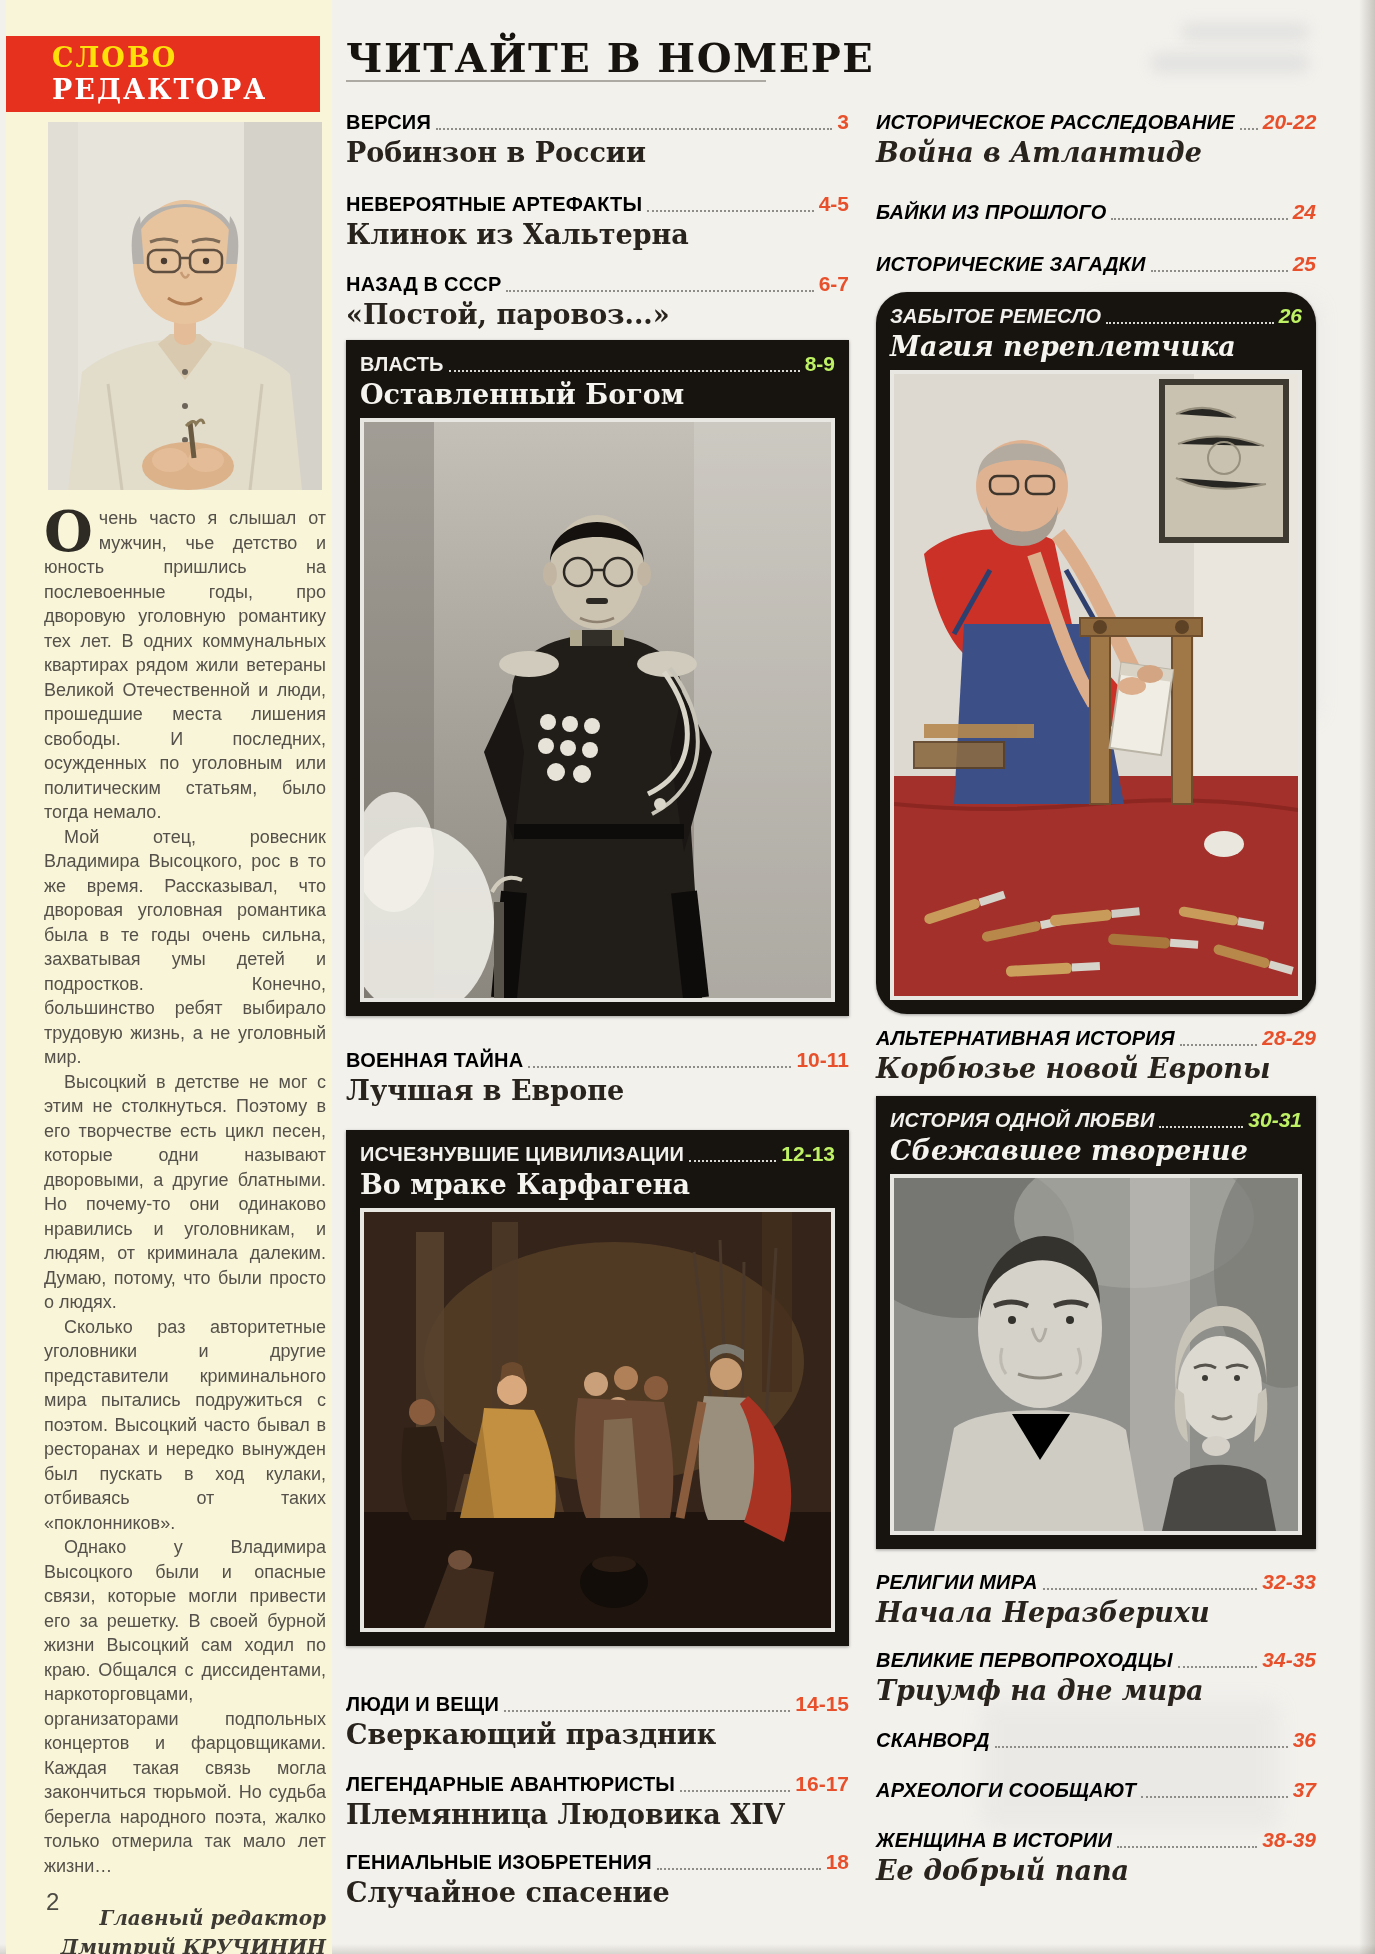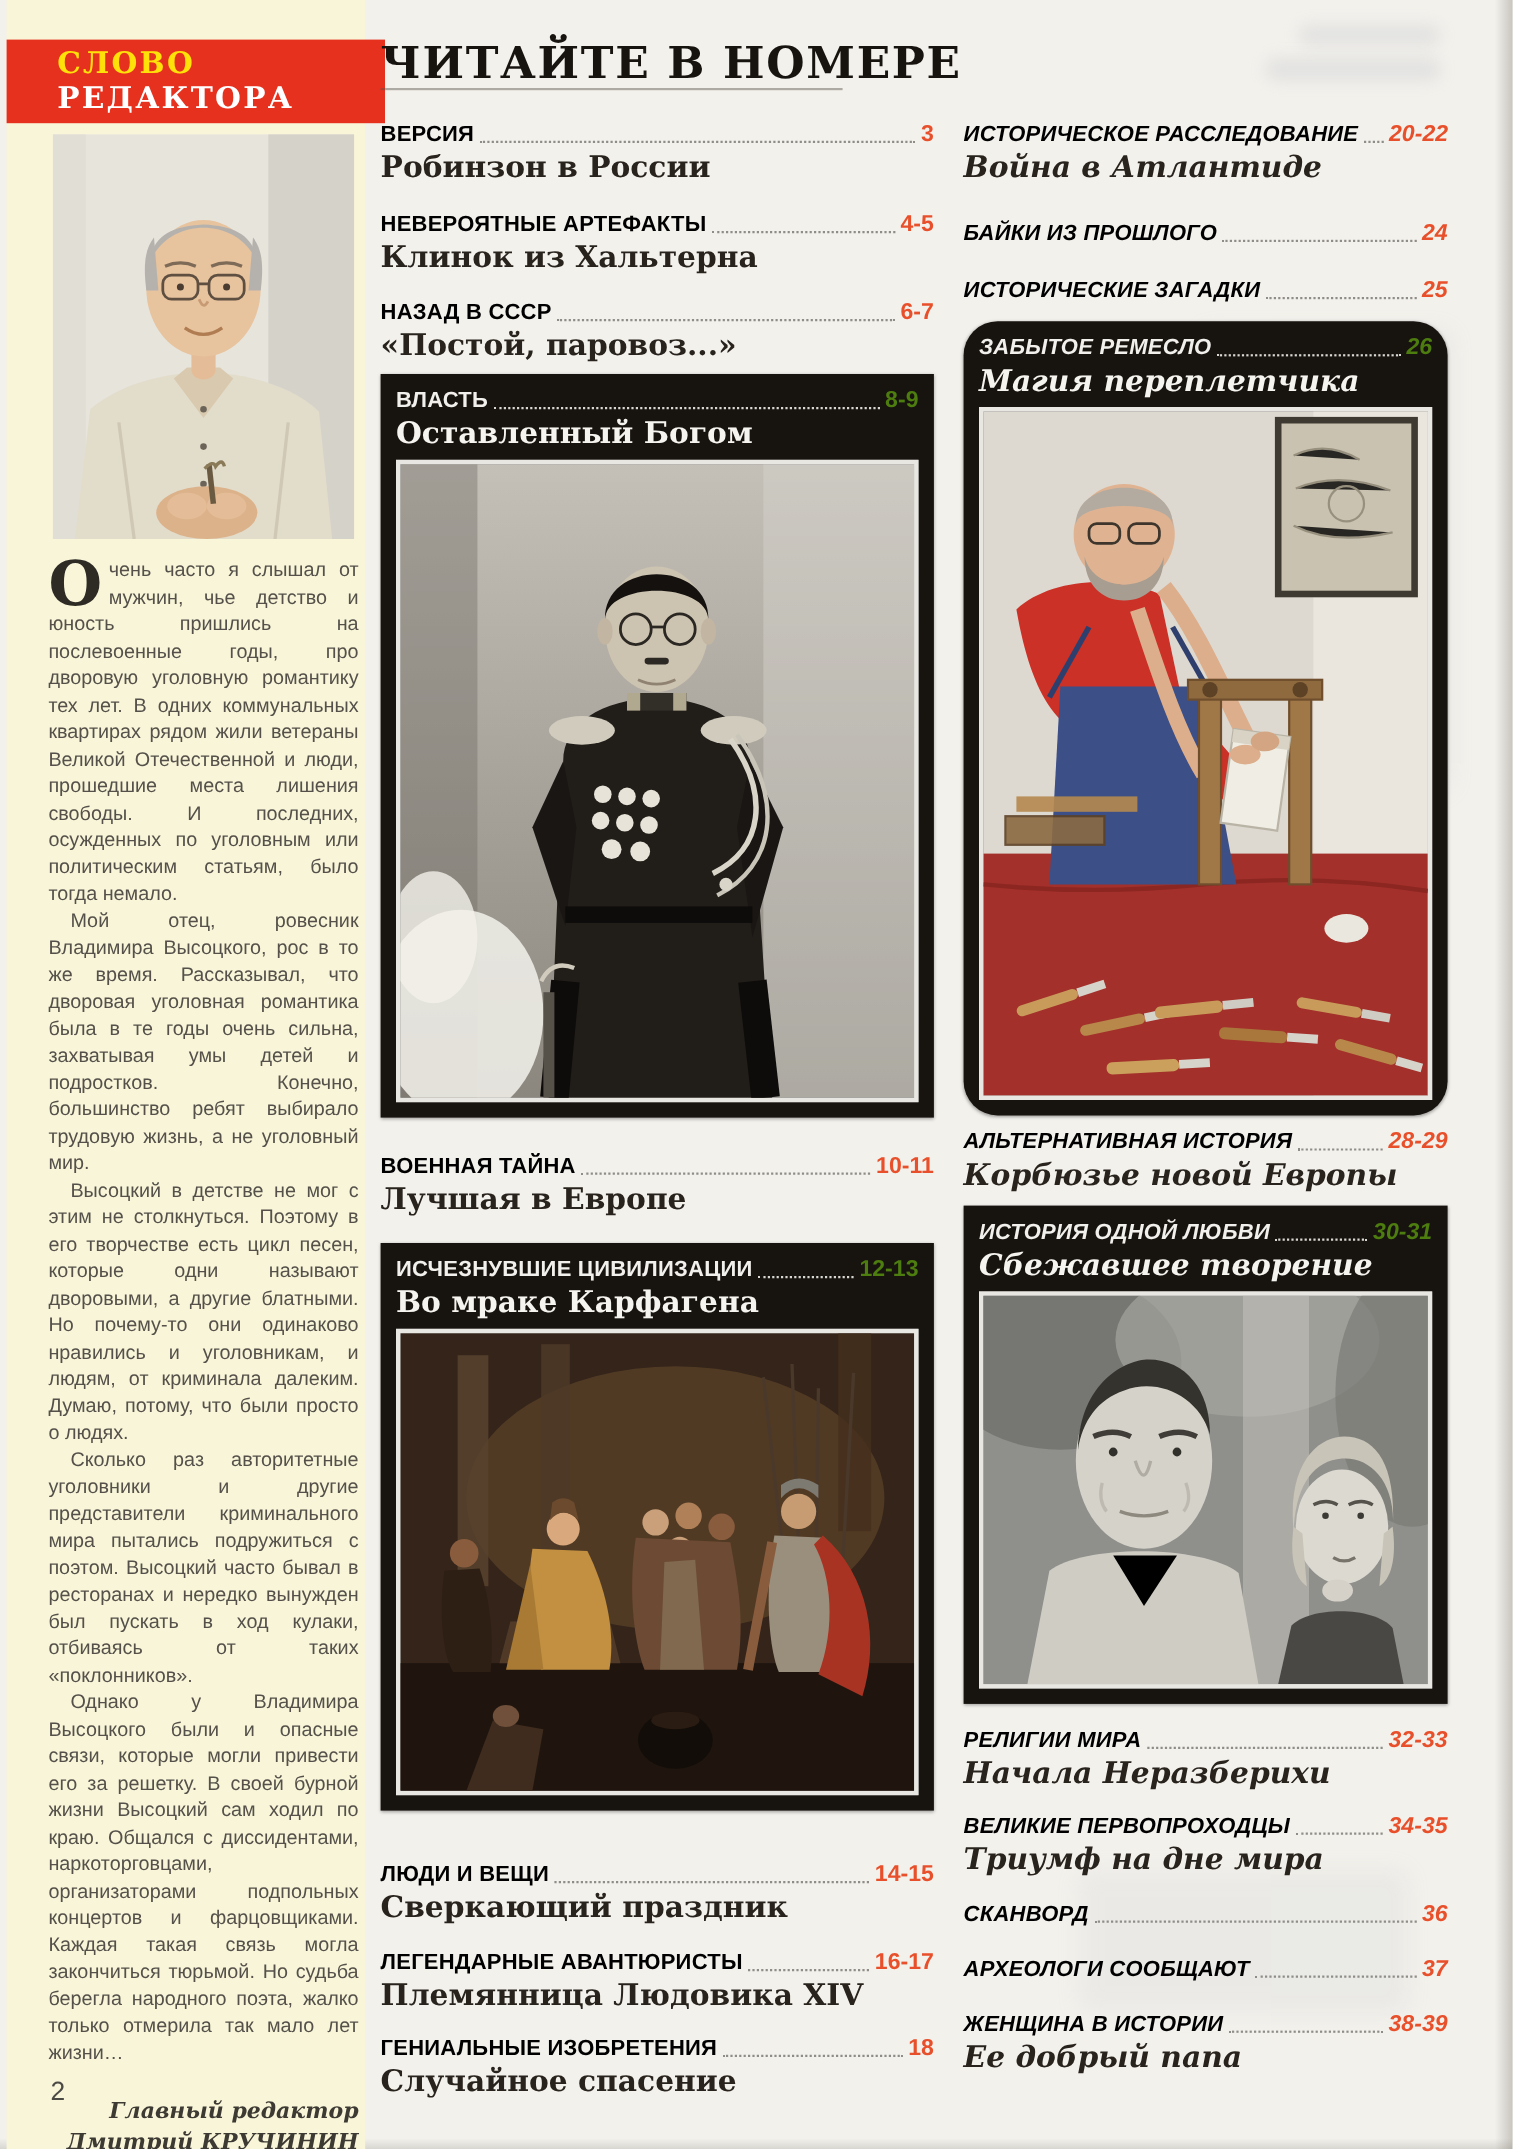--- a/index.html
+++ b/index.html
@@ -15,21 +15,21 @@
   .page::before{ 
     content:"";position:absolute;left:0;bottom:0;width:100%;height:10px;
     background:linear-gradient(to bottom,rgba(0,0,0,0),rgba(90,85,75,.18));
   }
   
   .ghost{position:absolute;background:#b9bec6;border-radius:10px;filter:blur(7px);opacity:.28;}
   .ghost.big{opacity:.14;filter:blur(10px);}
   
   .left-strip{position:absolute;left:6px;top:0;width:326px;height:1954px;background:#f8f5d9;}
   .kicker{
-    position:absolute;left:6px;top:36px;width:344px;height:76px;
+    position:absolute;left:6px;top:36px;width:314px;height:76px;
     padding:6px 16px 0 46px;box-sizing:border-box;
     font-family:"DejaVu Serif",serif;font-weight:bold;font-size:27px;line-height:32px;
     letter-spacing:2px;
   }
   .kicker .l1{color:#ffe10a;}
   .kicker .l2{color:#ffffff;}
   .editor-photo{position:absolute;left:48px;top:122px;width:274px;height:368px;display:block;}
   .editor-text{
     position:absolute;left:44px;top:506px;width:282px;
     font-size:18px;line-height:24.5px;color:#55514a;text-align:justify;
@@ -67,21 +67,21 @@
     font-family:"DejaVu Serif",serif;font-weight:bold;font-size:27px;line-height:32px;
     color:#29231d;margin-top:3px;
   }
   
   .photo-box{
     position:absolute;background:#17130f;padding:12px 14px 14px 14px;box-sizing:border-box;
     box-shadow:0 1px 3px rgba(0,0,0,.35);
   }
   .photo-box .entry-label{color:#f2f0ec;}
   .photo-box .entry-dots{border-color:#d9d7d2;}
-  .photo-box .entry-pages{color:#4d7c0f;}
+  .photo-box .entry-pages{color:#bef264;}
   .photo-box .entry-title{color:#f6f4ef;}
   .photo-inner{border:4px solid #e9e7e1;margin-top:7px;background:#999;}
   .photo-inner svg{display:block;}
 </style>
 </head>
 <body>
 
 <div class="page">
 
   <div class="ghost" style="left:1180px;top:22px;width:130px;height:20px;"></div>

